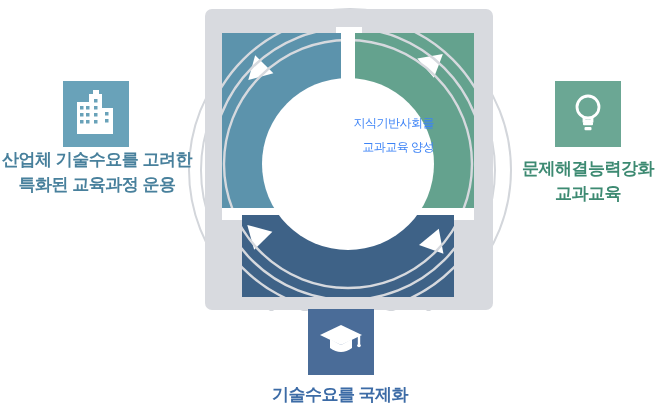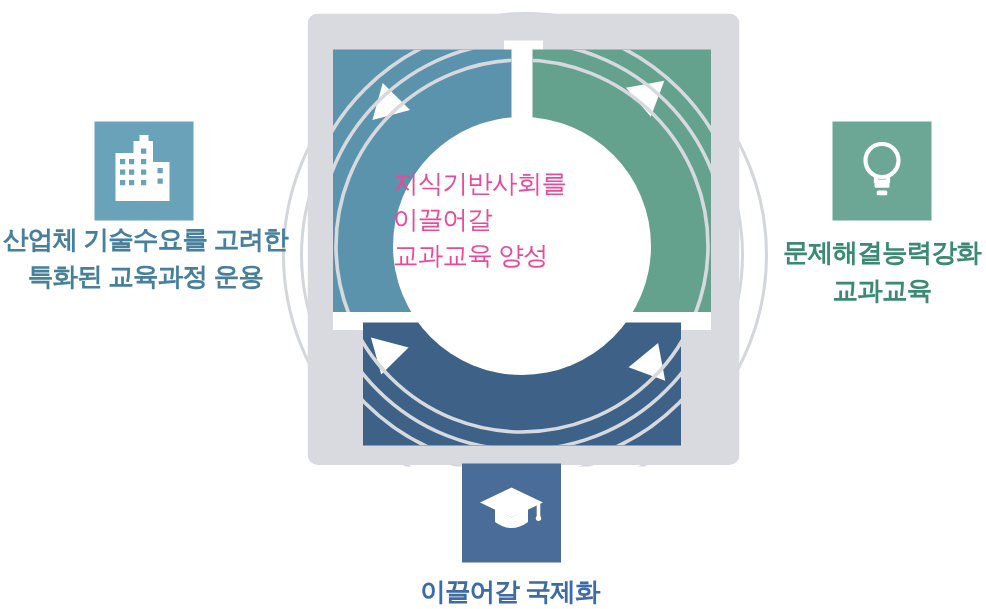--- a/index.html
+++ b/index.html
@@ -9,21 +9,21 @@
   }
   
   .ring-clip{position:absolute;left:0;top:0;width:657px;height:311px;overflow:hidden;z-index:0;}
   .bg-ring{position:absolute;border:2px solid #D3D6DB;border-radius:50%;}
   .bg-ring.r1{left:200px;top:22px;width:292px;height:292px;}
   .bg-ring.r2{left:188px;top:8px;width:320px;height:320px;}
   .card-svg{position:absolute;left:205px;top:9px;z-index:1;}
   
   .center-text{
     position:absolute;left:262px;top:111px;width:172px;z-index:2;
-    text-align:left;font-size:17px;line-height:24px;color:#ec4899;letter-spacing:-0.5px;
+    text-align:right;font-size:12px;line-height:24px;color:#3b82f6;letter-spacing:-0.5px;
   }
   .center-text span{display:block;}
   
   .icon-square{position:absolute;width:66px;height:66px;z-index:2;display:flex;align-items:center;justify-content:center;}
   .sq-left{left:63px;top:81px;background:#69A2B9;}
   .sq-right{left:555px;top:81px;background:#6BA794;}
   .sq-bottom{left:308px;top:309px;background:#4A6C98;}
   .item-label{
     position:absolute;z-index:2;text-align:center;font-weight:bold;
     font-size:17px;line-height:25px;letter-spacing:-0.5px;
@@ -79,21 +79,20 @@
 
     <g clip-path="url(#segclip)" fill="none" stroke="#D6D9DE" stroke-width="2.4">
       <circle cx="143" cy="155" r="124"></circle>
       <circle cx="143" cy="155" r="136"></circle>
       <circle cx="143" cy="155" r="148"></circle>
     </g>
   </svg>
 
   <div class="center-text">
     <span>지식기반사회를</span>
-    <span>이끌어갈</span>
     <span>교과교육 양성</span>
   </div>
 
   <div class="icon-square sq-left">
     <svg width="66" height="66" viewBox="0 0 66 66">
       <g fill="#ffffff">
         <rect x="30" y="9" width="6" height="5"></rect>
         <rect x="26" y="13" width="13" height="40"></rect>
         <rect x="14" y="21" width="13" height="32"></rect>
         <rect x="38" y="27" width="12" height="26"></rect>
@@ -134,16 +133,16 @@
 
   <div class="icon-square sq-bottom">
     <svg width="66" height="66" viewBox="0 0 66 66">
       <polygon points="12,26 33,16 54,26 33,36" fill="#ffffff"></polygon>
       <path d="M22 30 L22 39 Q33 47 44 39 L44 30 L33 36 Z" fill="#ffffff"></path>
       <path d="M51 27 L51 35" stroke="#ffffff" stroke-width="2.4" fill="none"></path>
       <circle cx="51" cy="36.5" r="1.8" fill="#ffffff"></circle>
     </svg>
   </div>
   <div class="item-label lbl-bottom">
-    <span>이끌어갈 국제화</span>
+    <span>기술수요를 국제화</span>
   </div>
 
 </div>
 
 </body></html>

